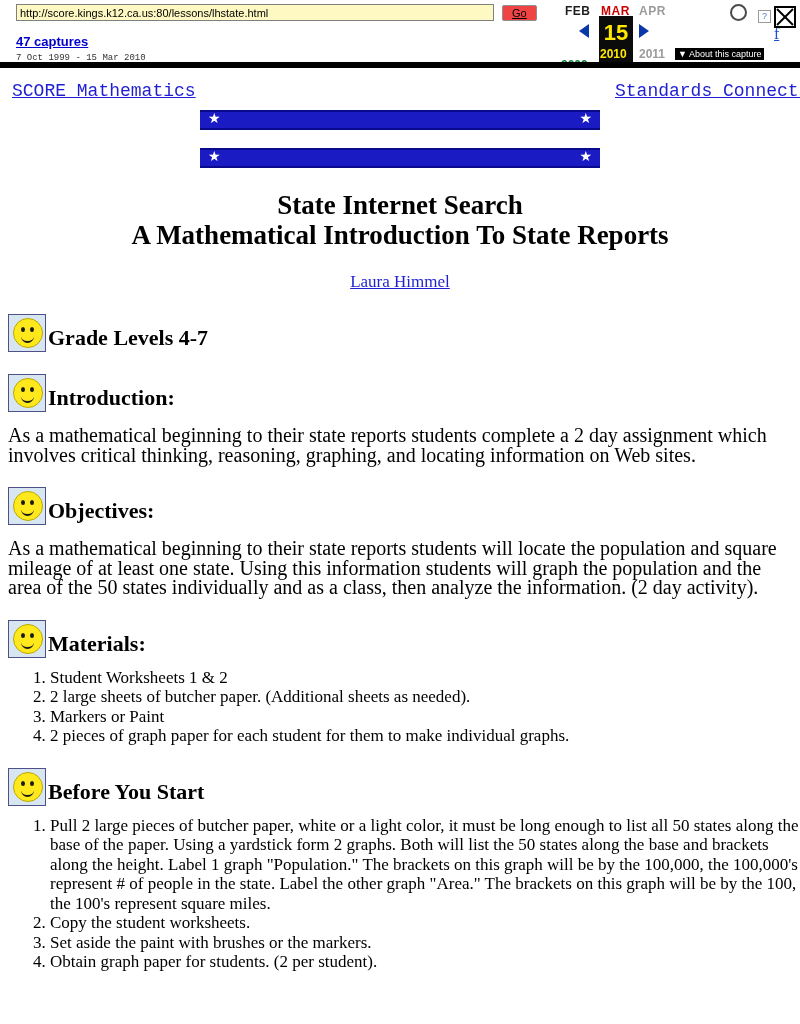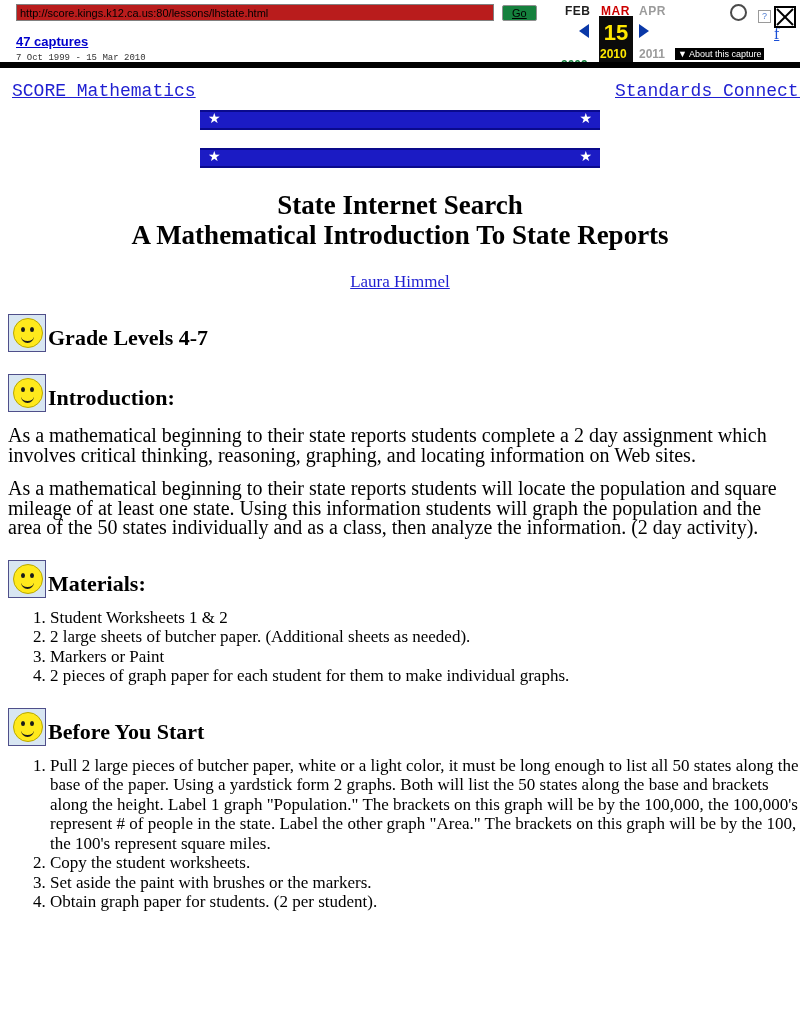--- a/index.html
+++ b/index.html
@@ -39,31 +39,31 @@
     display: flex;
     align-items: center;
   }
   .wb-url {
     width: 478px;
     height: 17px;
     font-family: "Liberation Sans", sans-serif;
     font-size: 11px;
     padding: 1px 3px;
     border: 1px solid #808080;
-    background: #b91c1c;
+    background: #fef9c3;
     color: #000000;
     box-sizing: border-box;
   }
   .wb-go {
     margin-left: 8px;
     font-family: "Liberation Sans", sans-serif;
     font-size: 11px;
     padding: 1px 9px;
     border: 1px solid #8f8f8f;
-    background: #15803d;
+    background: #ef4444;
     color: #000;
     cursor: pointer;
     border-radius: 2px;
     text-decoration: underline;
   }
   .wb-captures {
     position: absolute;
     left: 8px;
     top: 30px;
     font-family: "Liberation Sans", sans-serif;
@@ -411,20 +411,29 @@
     <span class="bullet-icon">
       <span class="face"></span>
         <span class="eye l"></span>
         <span class="eye r"></span>
         <span class="mouth"></span>
     </span>
     <h2>Introduction:</h2>
   </div>
   <p class="body">As a mathematical beginning to their state reports students complete a 2 day assignment which involves critical thinking, reasoning, graphing, and locating information on Web sites.</p>
 
+  <div class="sec">
+    <span class="bullet-icon">
+      <span class="face"></span>
+        <span class="eye l"></span>
+        <span class="eye r"></span>
+        <span class="mouth"></span>
+    </span>
+    <h2>Objectives:</h2>
+  </div>
   <p class="body">As a mathematical beginning to their state reports students will locate the population and square mileage of at least one state. Using this information students will graph the population and the area of the 50 states individually and as a class, then analyze the information. (2 day activity).</p>
 
   <div class="sec">
     <span class="bullet-icon">
       <span class="face"></span>
         <span class="eye l"></span>
         <span class="eye r"></span>
         <span class="mouth"></span>
     </span>
     <h2>Materials:</h2>

